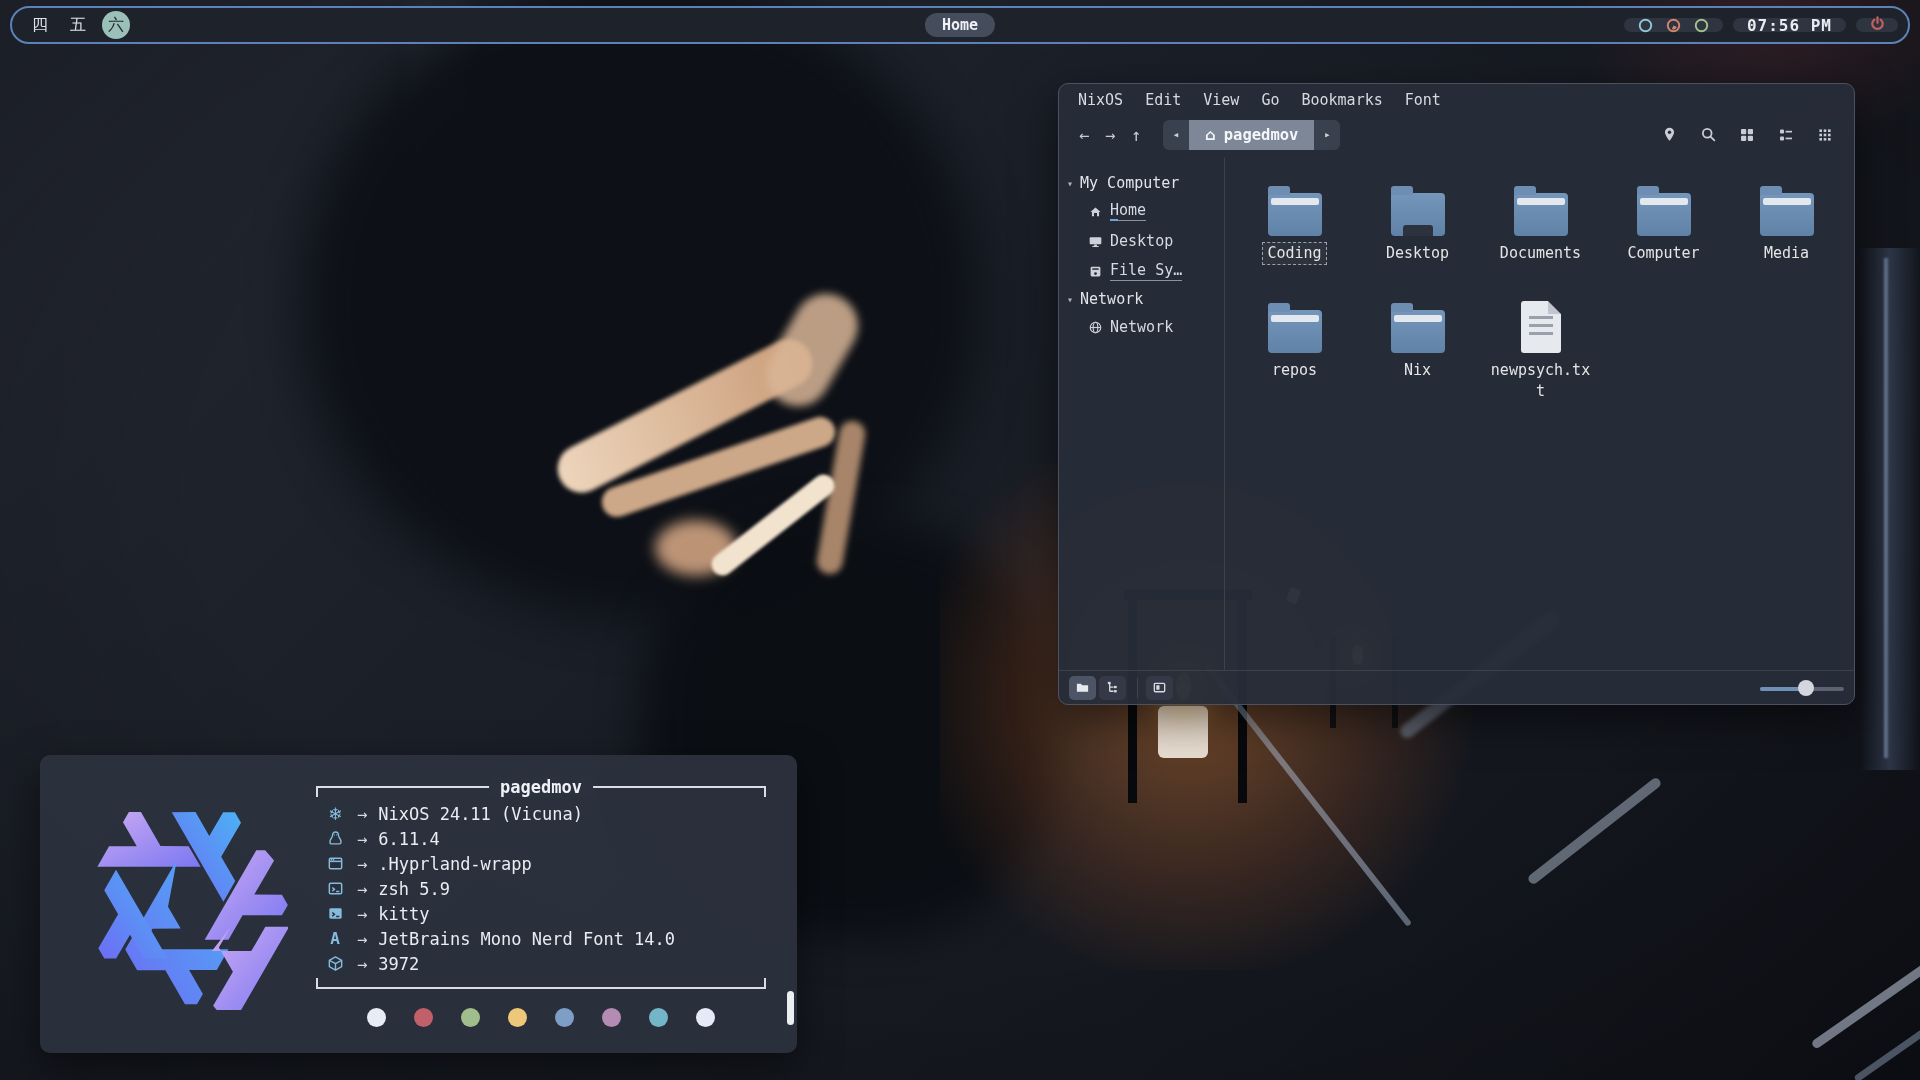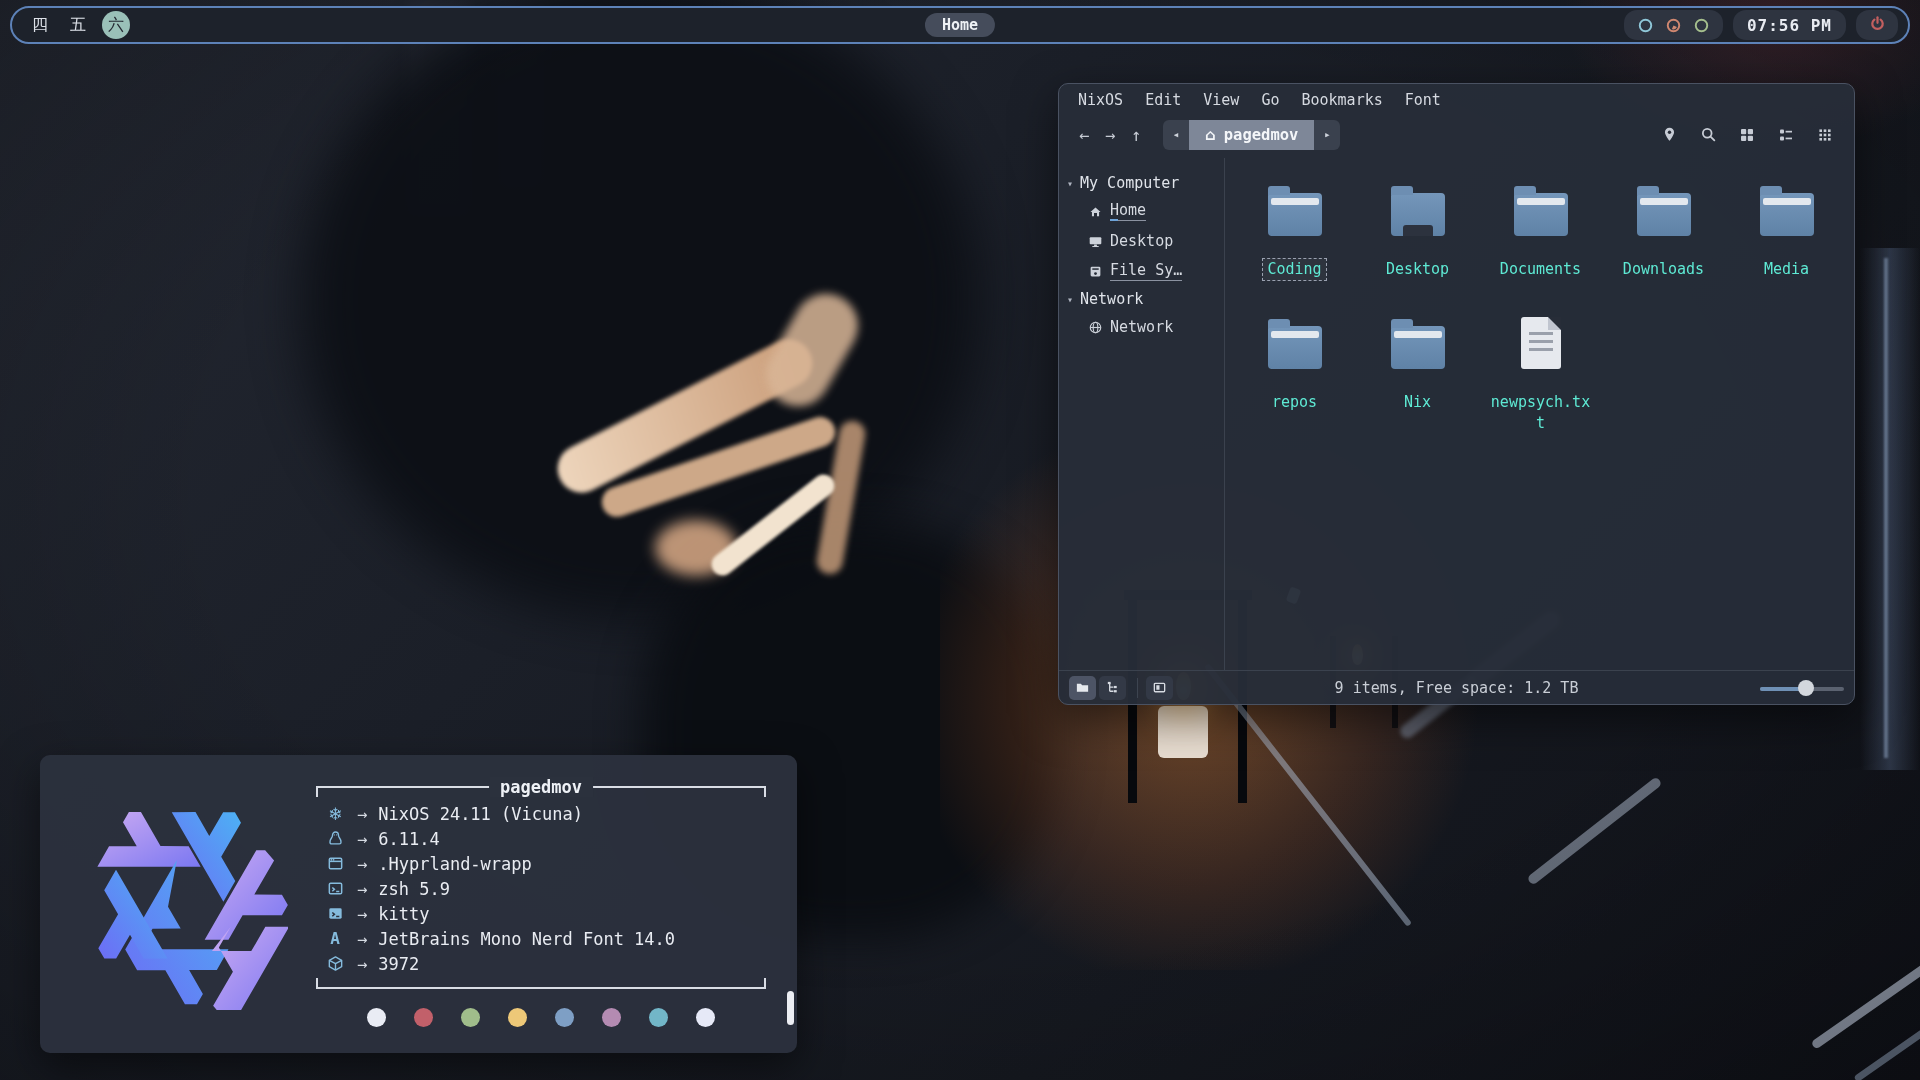--- a/index.html
+++ b/index.html
@@ -71,21 +71,21 @@
     background:#1d222b; border:2px solid #5d82b8; border-radius:19px;
     display:flex; align-items:center; padding:0 10px 0 14px; }
   .ws-box { display:flex; align-items:center; gap:10px; }
   .ws { min-width:28px; height:28px; display:flex; align-items:center; justify-content:center;
     color:#dde1e8; font-size:16px; border-radius:50%; cursor:default; }
   .ws.active { background:#9ac0b8; color:#252a33; }
   .tb-title { position:absolute; left:50%; transform:translateX(-50%);
     background:#454c5b; color:#eef1f5; font-weight:bold; font-size:15px;
     padding:3px 17px; border-radius:13px; }
   .tb-right { margin-left:auto; display:flex; align-items:center; gap:10px; }
-  .pill { background:#2e3440; border-radius:13px; height:30px; display:flex; align-items:center; }
+  .pill { background:#2e3440; border-radius:13px; height:14px; display:flex; align-items:center; }
   .tray { gap:11px; padding:0 13px; }
   .clockpill { padding:0 14px; color:#e8ebf1; font-size:16px; font-weight:bold; letter-spacing:1px; }
   .powerpill { width:42px; justify-content:center; }
 
   
   .fm { position:absolute; z-index:5; left:1058px; top:83px; width:797px; height:622px;
     background:rgba(39,45,56,.96); border:1px solid #4a5262; border-radius:10px;
     box-shadow:0 14px 44px rgba(0,0,0,.5); display:flex; flex-direction:column; color:#d6dae1; }
   .fm-menubar { height:27px; display:flex; align-items:center; padding:4px 4px 0 8px; }
   .menu-item { font-size:15px; padding:0 11px; color:#d6dae1; cursor:default; }
@@ -121,21 +121,21 @@
     background:#6d8eb2; border-radius:3px 3px 0 0; }
   .folder .stripe { position:absolute; top:5px; left:3px; right:3px; height:7px;
     background:#e3e8ee; border-radius:2px; }
   .folder .screen { position:absolute; bottom:0; left:50%; transform:translateX(-50%);
     width:30px; height:11px; background:#2c323e; border-radius:3px 3px 0 0; }
   .tfile { position:relative; width:40px; height:52px; background:#e6e9ee; border-radius:3px; }
   .tfile .fold { position:absolute; top:0; right:0; width:0; height:0;
     border-top:13px solid rgba(39,45,56,1); border-left:13px solid #c0c5cf; }
   .tfile .lines { position:absolute; left:8px; right:8px; top:15px; height:24px;
     background:repeating-linear-gradient(#9aa0ab 0 3px, transparent 3px 8px); }
-  .flabel { margin-top:16px; font-size:15px; color:#5eead4; text-align:center;
+  .flabel { margin-top:0; font-size:15px; color:#e5e5e5; text-align:center;
     max-width:110px; overflow-wrap:break-word; line-height:1.4; padding:0 4px; border:1px dashed transparent; }
   .flabel.selected { border-color:#9aa1b0; background:rgba(255,255,255,.04); }
   .fm-status { height:34px; border-top:1px solid #3b424e; display:flex; align-items:center;
     padding:0 10px; position:relative; }
   .stbtn { width:27px; height:24px; border-radius:5px; background:#333946;
     display:flex; align-items:center; justify-content:center; color:#d7dbe2; margin-right:3px; }
   .stbtn.active { background:#4d5465; }
   .stsep { width:1px; height:20px; background:#3d4450; margin:0 8px; }
   .status-text { position:absolute; left:0; right:0; text-align:center; font-size:15px; color:#c9ced6; }
   .zoomslider { margin-left:auto; width:84px; height:16px; position:relative; z-index:2; }
@@ -388,21 +388,21 @@
             </div>
           </div>
           <div class="flabel">Documents</div>
         </div>
         <div class="fcell">
           <div class="ficonwrap">
             <div class="folder">
               <span class="stripe"></span>
             </div>
           </div>
-          <div class="flabel">Downloads</div>
+          <div class="flabel">Computer</div>
         </div>
         <div class="fcell">
           <div class="ficonwrap">
             <div class="folder">
               <span class="stripe"></span>
             </div>
           </div>
           <div class="flabel">Media</div>
         </div>
         <div class="fcell">
@@ -446,21 +446,20 @@
           <rect x="9.5" y="10.8" width="3" height="2.4" fill="#d7dbe2" stroke="none"></rect>
         </svg>
     </div>
     <div class="stsep"></div>
     <div class="stbtn">
       <svg width="15" height="15" viewBox="0 0 16 16">
           <rect x="2.5" y="3.5" width="11" height="9" rx="1" stroke="#d7dbe2" stroke-width="1.4" fill="none"></rect>
           <rect x="4.6" y="5.6" width="3.4" height="4.8" fill="#d7dbe2"></rect>
         </svg>
     </div>
-    <div class="status-text">9 items, Free space: 1.2 TB</div>
     <div class="zoomslider">
       <div class="track"></div>
       <div class="fill"></div>
       <div class="knob"></div>
     </div>
   </div>
 </div>
 
 <div class="fetch">
   <svg class="nixlogo" viewBox="0 0 24 24">

